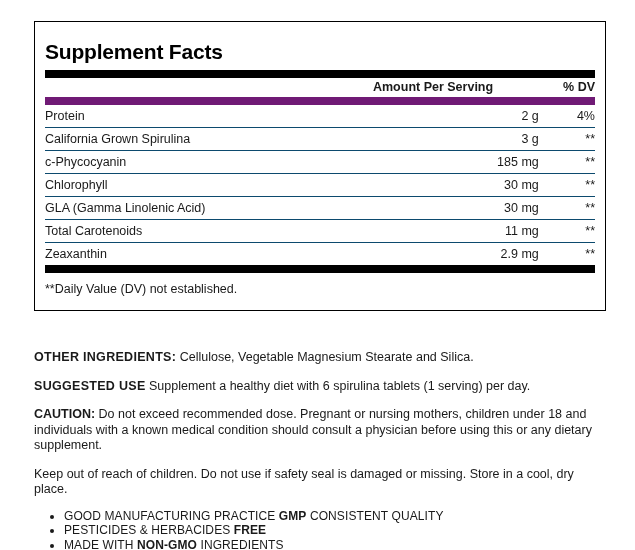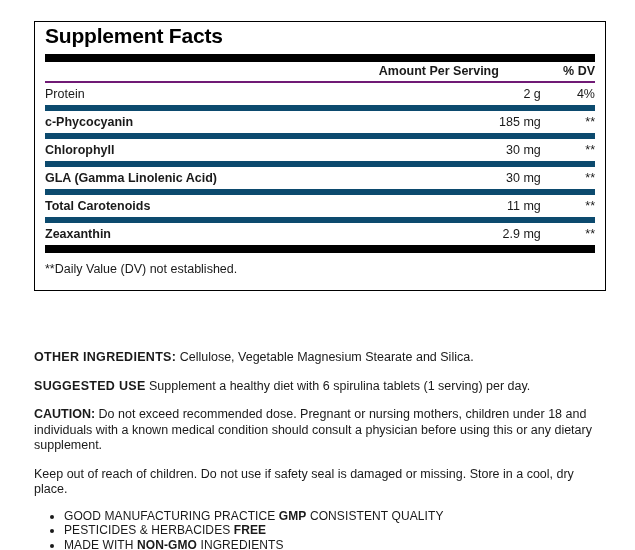--- a/index.html
+++ b/index.html
@@ -32,21 +32,21 @@
     background: #ffffff;
   }
   .facts-inner {
     padding: 0 10px 0 10px;
   }
   .facts-title {
     font-size: 21px;
     font-weight: bold;
     letter-spacing: -0.2px;
     color: #000000;
-    margin: 2px 0 0 0;
+    margin: 18px 0 0 0;
     line-height: 1.1;
   }
   .serving-block {
     margin-top: 17px;
     font-size: 12.5px;
     line-height: 15px;
     color: #1a1a1a;
   }
   .bar-thick {
     height: 8px;
@@ -67,38 +67,38 @@
     padding: 4px 0 4px 0;
     vertical-align: bottom;
     line-height: 14px;
   }
   td.name { text-align: left; }
   td.amount { text-align: right; padding-right: 156px; white-space: nowrap; }
   td.dv { text-align: right; white-space: nowrap; }
 
   tr.head td {
     font-weight: bold;
-    border-bottom: 2px solid #701a75;
+    border-bottom: 8px solid #701a75;
     padding-top: 2px;
     padding-bottom: 3px;
   }
   td.head-amount {
     text-align: center;
     padding-right: 110px;
   }
   tr.major td {
     border-bottom: 2px solid #000000;
   }
   tr.item td {
-    border-bottom: 6px solid #0c4a6e;
+    border-bottom: 1px solid #0c4a6e;
   }
   tr.item.last td {
     border-bottom: none;
   }
-  td.indent { padding-left: 17px; font-weight: bold; }
+  td.indent { padding-left: 17px; }
 
   .footnote {
     font-size: 12.5px;
     line-height: 15px;
     padding: 9px 0 13px 0;
     color: #1a1a1a;
   }
 
   
   .below {
@@ -146,20 +146,25 @@
             <td class="name"></td>
             <td class="head-amount">Amount Per Serving</td>
             <td class="dv">% DV</td>
           </tr>
         <tr class="item major">
               <td class="name">Protein</td>
               <td class="amount">2 g</td>
               <td class="dv">4%</td>
             </tr>
             <tr class="item">
+              <td class="name">California Grown Spirulina</td>
+              <td class="amount">3 g</td>
+              <td class="dv">**</td>
+            </tr>
+            <tr class="item">
               <td class="name indent">c-Phycocyanin</td>
               <td class="amount">185 mg</td>
               <td class="dv">**</td>
             </tr>
             <tr class="item">
               <td class="name indent">Chlorophyll</td>
               <td class="amount">30 mg</td>
               <td class="dv">**</td>
             </tr>
             <tr class="item">

